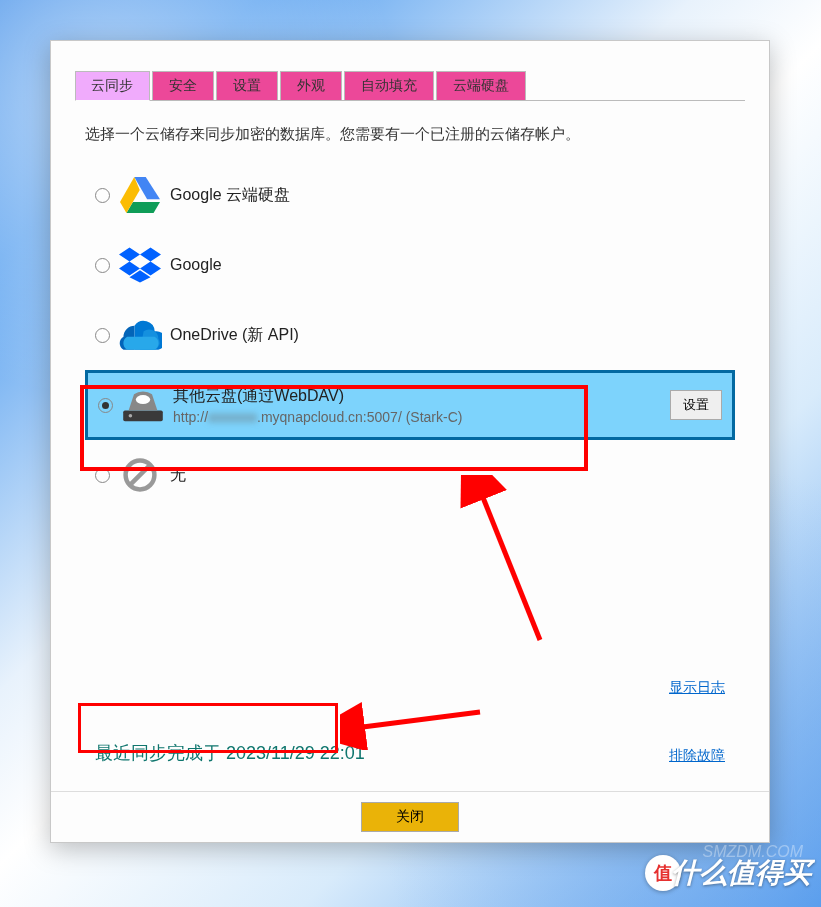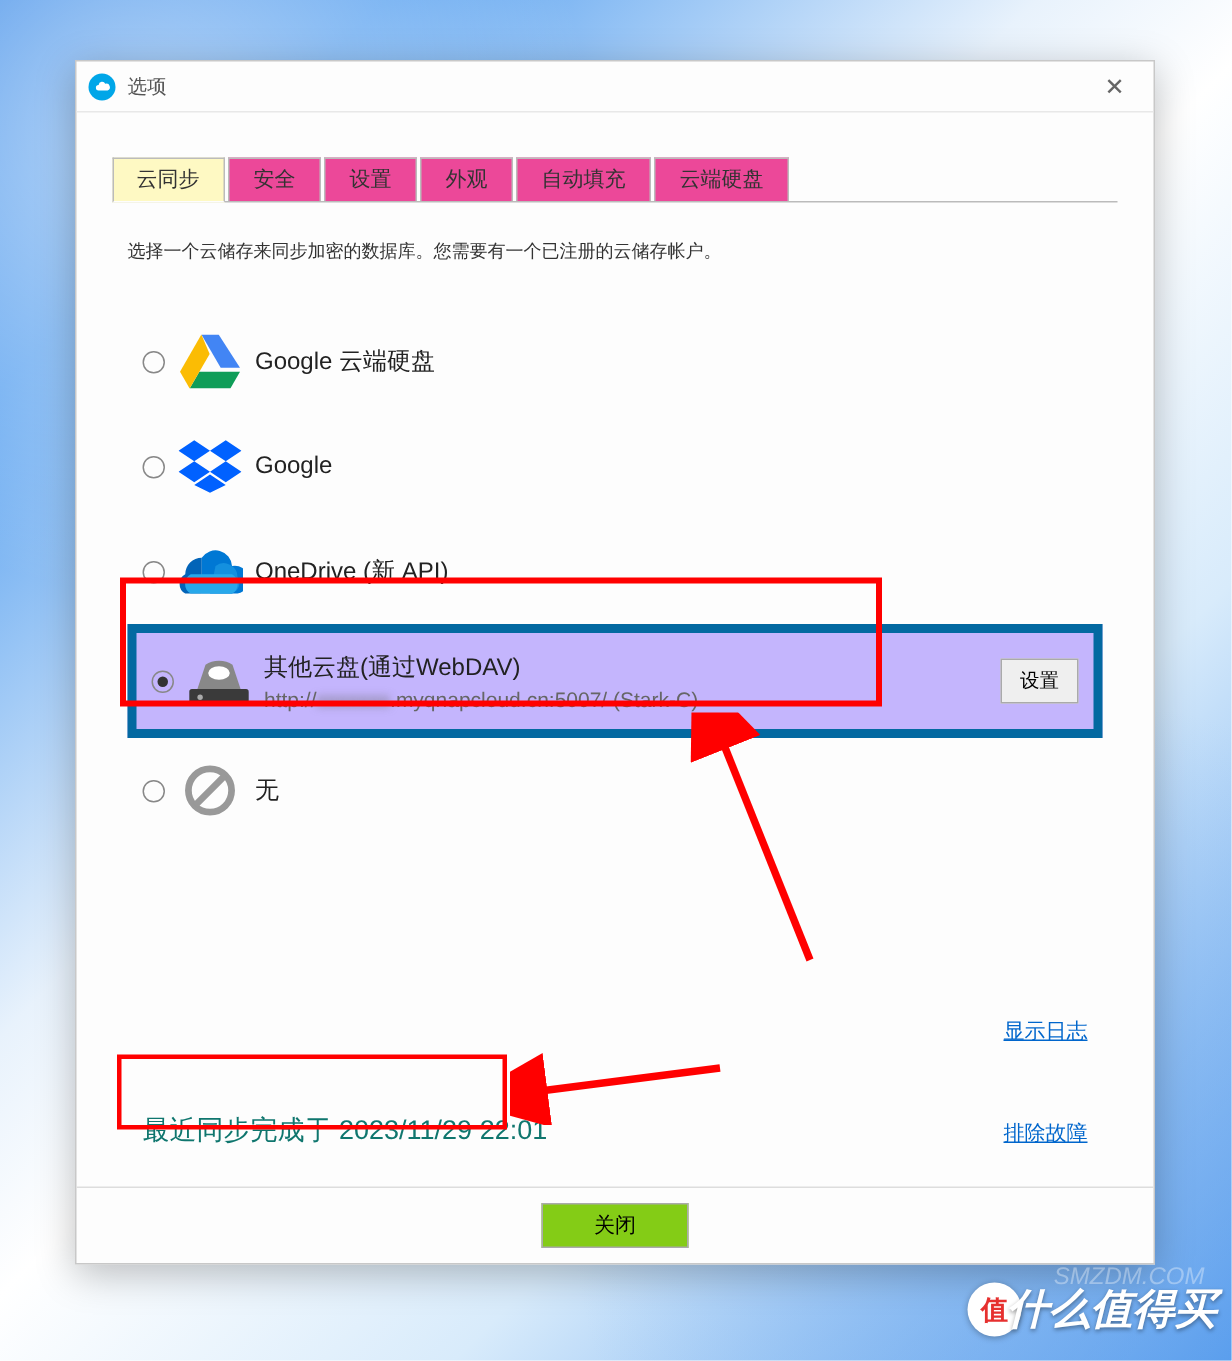--- a/index.html
+++ b/index.html
@@ -47,33 +47,33 @@
   padding: 5px 16px;
   border: 1px solid #bbb;
   border-bottom: none;
   background: #ec4899;
   margin-right: 2px;
   font-size: 14px;
   color: #333;
   cursor: pointer;
   position: relative;
 }
-.tab.active { background: #fef9c3; border-bottom: 1px solid #fdfdfd; margin-bottom: -1px; padding-left: 15px; }
+.tab.active { background: #f0abfc; border-bottom: 1px solid #fdfdfd; margin-bottom: -1px; padding-left: 15px; }
 
 .tab-body { flex: 1; padding: 24px 10px 10px 10px; display: flex; flex-direction: column; }
-.instruction { color: #333; font-size: 12px; margin-bottom: 30px; }
+.instruction { color: #333; font-size: 15px; margin-bottom: 16px; }
 
 .options { display: flex; flex-direction: column; }
 .opt-row {
   display: flex; align-items: center;
   padding: 12px 10px;
   gap: 8px;
   min-height: 70px;
 }
-.opt-row.selected { background: #c4b5fd; border: 6px solid #0369a1; }
+.opt-row.selected { background: #7dd3fc; border: 3px solid #0369a1; }
 .radio {
   width: 15px; height: 15px;
   border: 1px solid #888;
   border-radius: 50%;
   display: flex; align-items: center; justify-content: center;
   flex-shrink: 0;
 }
 .radio.checked::after { content: ""; width: 7px; height: 7px; background: #333; border-radius: 50%; }
 .svc-icon { width: 44px; height: 40px; display: flex; align-items: center; justify-content: center; flex-shrink: 0; }
 .svc-text { flex: 1; }
@@ -114,21 +114,21 @@
 .link { color: #0066cc; text-decoration: underline; font-size: 14px; cursor: pointer; margin-top: 46px; }
 
 .bottom-bar {
   border-top: 1px solid #ddd;
   padding: 10px;
   display: flex; justify-content: center;
 }
 .close-btn {
   padding: 5px 34px;
   border: 1px solid #aaa;
-  background: #84cc16;
+  background: #eab308;
   font-size: 14px;
   cursor: pointer;
 }
 
 .watermark-badge {
   position: absolute;
   right: 140px; bottom: 16px;
   width: 36px; height: 36px;
   background: #fff; border-radius: 50%;
   display: flex; align-items: center; justify-content: center;
@@ -149,29 +149,20 @@
   font-size: 16px; font-style: italic;
 }
 </style>
 </head>
 <body>
 
 <div class="bg-shape bg1"></div>
 <div class="bg-shape bg2"></div>
 
 <div class="dialog">
-  <div class="titlebar">
-    <div class="app-icon">
-      <svg viewBox="0 0 24 24">
-          <path fill="#fff" d="M19 18H6a4 4 0 0 1 0-8 5 5 0 0 1 9.6-1.5A4 4 0 0 1 19 18z"></path>
-        </svg>
-    </div>
-    <div class="title-text">选项</div>
-    <div class="close-x">✕</div>
-  </div>
 
   <div class="content">
     <div class="tabs">
       <div class="tab active">云同步</div>
       <div class="tab">安全</div>
       <div class="tab">设置</div>
       <div class="tab">外观</div>
       <div class="tab">自动填充</div>
       <div class="tab">云端硬盘</div>
     </div>

